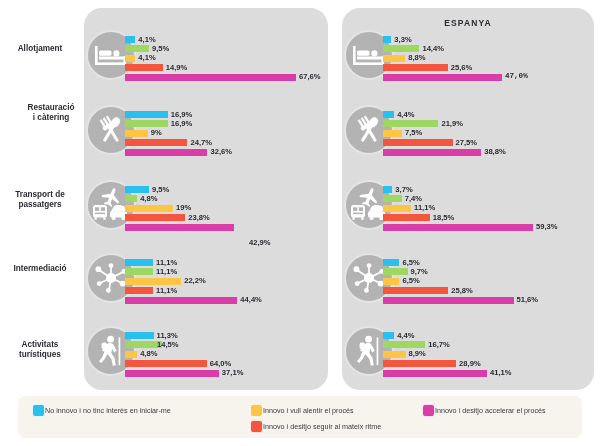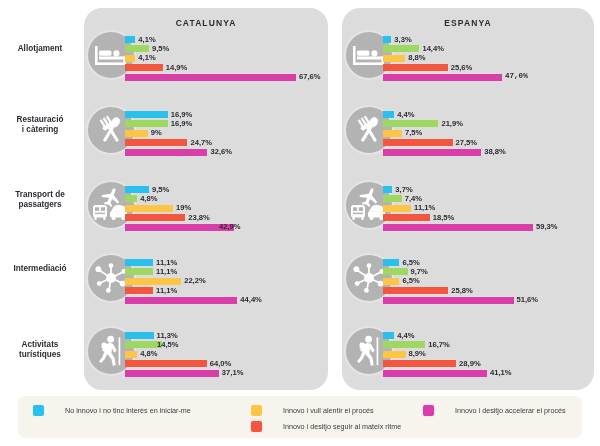--- a/index.html
+++ b/index.html
@@ -65,52 +65,51 @@
     width:564px;height:42px;
     background:#f6f4ec;border-radius:7px;
   }
   .legend-item{position:absolute;display:flex;align-items:center;}
   .legend-swatch{
     width:13px;height:13px;border-radius:3px;flex:0 0 auto;
     border:1px solid rgba(255,255,255,.85);
     box-sizing:border-box;
   }
   .legend-text{
-    margin-left:20px;
+    margin-left:0;
     font-size:7.2px;color:#3a3a42;white-space:nowrap;
   }
 </style>
 </head>
 <body>
 
 <div id="root">
 
   <div id="row-labels">
       <div class="row-label" style="top: 44px;">
         <div>Allotjament</div>
       </div>
-      <div class="row-label" style="top: 115px;">
+      <div class="row-label" style="top: 103px; padding-left: 11px;">
         <div>Restauració</div>
         <div>i càtering</div>
       </div>
       <div class="row-label" style="top: 190px;">
         <div>Transport de</div>
         <div>passatgers</div>
       </div>
       <div class="row-label" style="top: 264px;">
         <div>Intermediació</div>
       </div>
       <div class="row-label" style="top: 340px;">
         <div>Activitats</div>
         <div>turístiques</div>
       </div>
     </div>
 
   <div class="panel" id="panel-cat">
-    <div class="panel-title">CATALUNYA</div>
     <div class="panel-body"></div>
   <div class="icon-circle" style="left: 2px; top: 22px;">
         <span>
           <svg width="34" height="26" viewBox="0 0 34 26">
             <g fill="#ffffff">
               <rect x="1" y="4" width="2.6" height="19"></rect>
               <rect x="1" y="20.4" width="31" height="2.6"></rect>
               <rect x="5" y="14.5" width="27" height="3"></rect>
               <rect x="29.4" y="14.5" width="2.6" height="7"></rect>
               <rect x="5" y="8.6" width="12.5" height="5.2" rx="1.6"></rect>
@@ -220,21 +219,21 @@
         <div class="barrow">
           <div class="bar" title="Innovo i vull alentir el procés" style="width: 48.07px; background: rgb(252, 197, 70);"></div>
           <span class="barval" style="left: 51.07px;">19%</span>
         </div>
         <div class="barrow">
           <div class="bar" title="Innovo i desitjo seguir al mateix ritme" style="width: 60.214px; background: rgb(243, 86, 63);"></div>
           <span class="barval" style="left: 63.214px;">23,8%</span>
         </div>
         <div class="barrow">
           <div class="bar" title="Innovo i desitjo accelerar el procés" style="width: 108.537px; background: rgb(217, 62, 168);"></div>
-          <span class="barval" style="left: 94px;">42,9%</span>
+          <span class="barval" style="left: 124px; margin-top: 16px;">42,9%</span>
         </div>
       </div>
       <div class="icon-circle" style="left: 2px; top: 245px;">
         <span>
           <svg width="34" height="30" viewBox="0 0 34 30">
             <g stroke="#ffffff" stroke-width="1.7" stroke-linecap="round">
               <line x1="17" y1="15" x2="5" y2="7"></line>
               <line x1="17" y1="15" x2="6" y2="20"></line>
               <line x1="17" y1="15" x2="29" y2="9"></line>
               <line x1="17" y1="15" x2="28" y2="20"></line>

